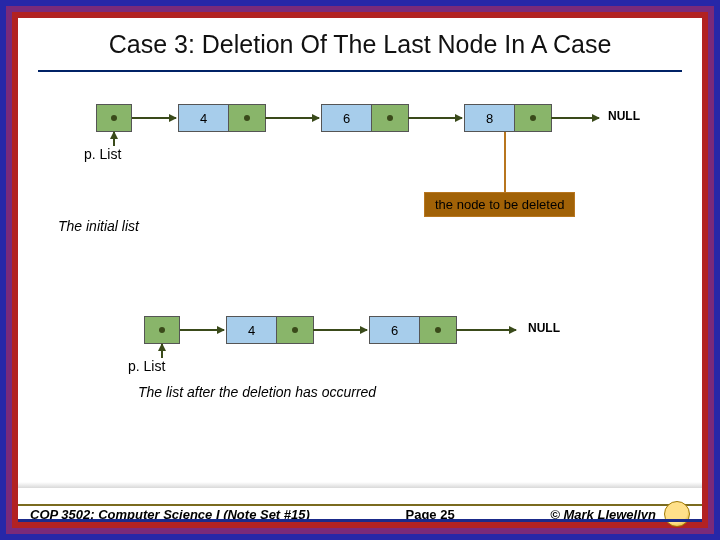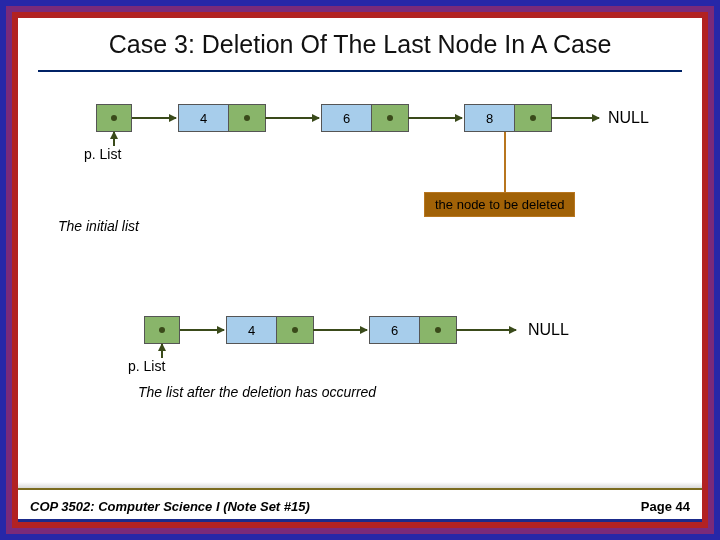--- a/index.html
+++ b/index.html
@@ -59,32 +59,32 @@
     }
 
     .varrow { position:absolute; width:2px; background:#3a4a1a; }
     .varrow.up::after {
       content:""; position:absolute; left:-3px; top:-1px;
       border-bottom:8px solid #3a4a1a;
       border-left:4px solid transparent;
       border-right:4px solid transparent;
     }
 
-    .nulltxt { position:absolute; font-size:16px; color:#000; }
+    .nulltxt { position:absolute; font-size:12px; color:#000;font-weight:bold; }
     .caption { position:absolute; font-style:italic; font-size:14px; color:#000; }
     .smalllabel { position:absolute; font-size:14px; color:#000; }
 
     .annot {
       position:absolute; background:#a16207; border:1px solid #b8761f;
       font-size:13px; padding:4px 10px; color:#000;
     }
     .annot-line { position:absolute; width:2px; background:#b8761f; }
 
     .footer {
-      position:absolute; left:0; right:0; bottom:0; height:34px;
+      position:absolute; left:0; right:0; bottom:0; height:18px;
       border-top:2px solid #7a6b1f; background:#fff;
       display:flex; align-items:center; justify-content:space-between;
       padding:0 12px; font-family: Arial, sans-serif;
       font-size:13px; font-weight:bold; font-style:italic; color:#000;
     }
     .footer .mid { font-style:normal; font-weight:bold; }
     .footer .right { display:flex; align-items:center; gap:8px; }
     .logo {
       width:26px; height:26px; border-radius:50%;
       background: radial-gradient(circle at 40% 35%, #ffe08a 0 60%, #c99700 100%);
@@ -172,17 +172,21 @@
     <div class="smalllabel" style="left:110px; top:270px;">p. List</div>
     <div class="varrow up" style="left:143px; top:256px; height:14px;"></div>
 
     <div class="caption" style="left:80px; top:296px;margin-left:40px;">The list after the deletion has occurred</div>
 
   </div>
 
   <div class="footer-shadow"></div>
   <div class="footer">
     <span>COP 3502: Computer Science I   (Note Set #15)</span>
-    <span class="mid">Page 44</span>
+    <span class="mid">Page 25</span>
+    <span class="right">
+      <span>© Mark Llewellyn</span>
+      <span class="logo"></span>
+    </span>
   </div>
   <div class="bluefoot"></div>
 
 </div>
 
 </body></html>

